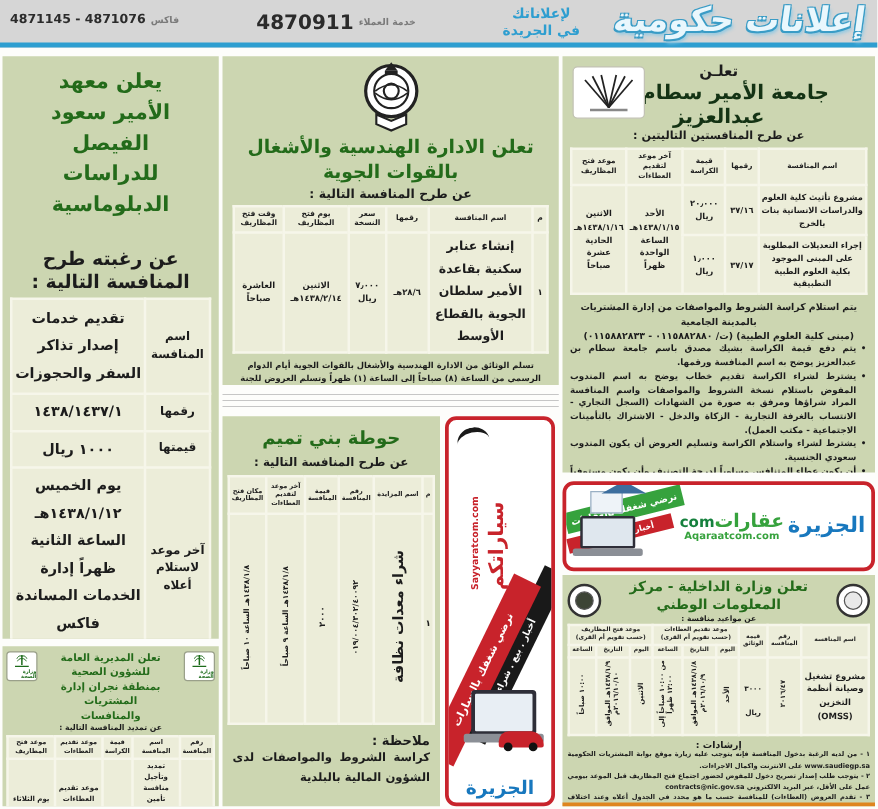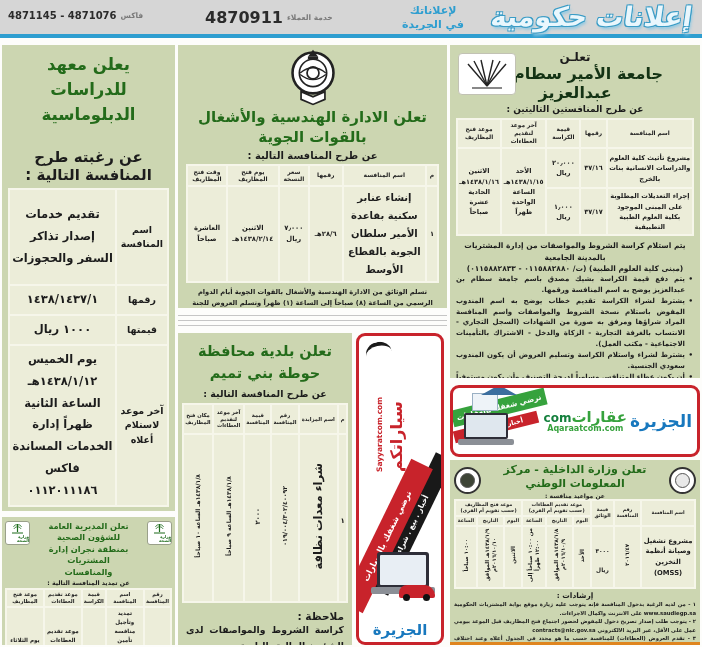--- a/index.html
+++ b/index.html
@@ -27,21 +27,21 @@
   th,td{border:2px solid #f6f6ea;background:#ecedd9;text-align:center;vertical-align:middle}
   th{font-weight:bold;color:#222}
   .vert{writing-mode:vertical-rl;transform:rotate(180deg);display:inline-block;line-height:1.25;max-height:100%}
 
   
   .institute{left:2px;top:45px;width:173px;height:466px;padding:8px 6px 4px}
   .institute .g-title{font-size:16.5px;line-height:1.5}
   .institute .sub{font-size:15px;margin:21px 0 4px}
   .institute td.k{width:52px;font-size:9.5px;font-weight:bold;padding:2px;line-height:1.5}
   .institute td.v{font-size:11.5px;font-weight:bold;padding:3px 2px;line-height:1.9}
-  .institute tr.r1 td{height:96px}
+  .institute tr.r1 td{height:76px}
   .institute tr.r2 td{height:24px}
   .institute tr.r3 td{height:26px}
   .institute tr.r4 td{height:148px}
   .institute .foot{font-size:8.2px;font-weight:bold;text-align:justify;line-height:1.6;margin-top:7px}
 
   
   .najran{left:2px;top:517px;width:173px;height:128px;padding:4px 3px}
   .najran .hdr{display:flex;align-items:flex-start;gap:12px}
   .najran .g-title{flex:1;font-size:8.2px;line-height:1.4}
   .health-logo{width:25px;height:24px;background:#fff;border:1px solid #9aa08a;border-radius:3px;flex:0 0 auto;
@@ -167,20 +167,21 @@
     </div>
     <div class="contact fax">
       <span class="lbl">فاكس</span>
       <span class="num">4871145 - 4871076</span>
     </div>
   </header>
 
   <section class="ad institute">
     <h2 class="g-title">
       <span style="display:block">يعلن معهد</span>
+      <span style="display:block">الأمير سعود الفيصل</span>
       <span style="display:block">للدراسات الدبلوماسية</span>
     </h2>
     <div class="sub">عن رغبته طرح المنافسة التالية :</div>
     <table>
       <tbody>
           <tr class="r1">
         <td class="k">اسم المنافسة</td>
         <td class="v">تقديم خدمات إصدار تذاكر السفر والحجوزات</td>
       </tr>
       <tr class="r2">
@@ -280,21 +281,20 @@
       </tr>
     </tbody>
       </table>
     <p class="foot">تسلم الوثائق من الادارة الهندسية والأشغال بالقوات الجوية أيام الدوام الرسمي من الساعة (٨) صباحاً إلى الساعة (١) ظهراً وتسلم العروض للجنة فتح المظاريف بالقوات الجوية.</p>
   </section>
 
   <div class="divider"></div>
 
   <section class="ad hawtah">
     <h2 class="g-title">
-      <span style="display:block">تعلن بلدية محافظة</span>
       <span style="display:block">حوطة بني تميم</span>
     </h2>
     <div class="sub">عن طرح المنافسة التالية :</div>
     <table>
       <tbody>
           <tr>
         <th style="width:9px">م</th>
         <th style="width:42px">اسم المزايدة</th>
         <th style="width:24px">رقم المنافسة</th>
         <th style="width:20px">قيمة المنافسة</th>

